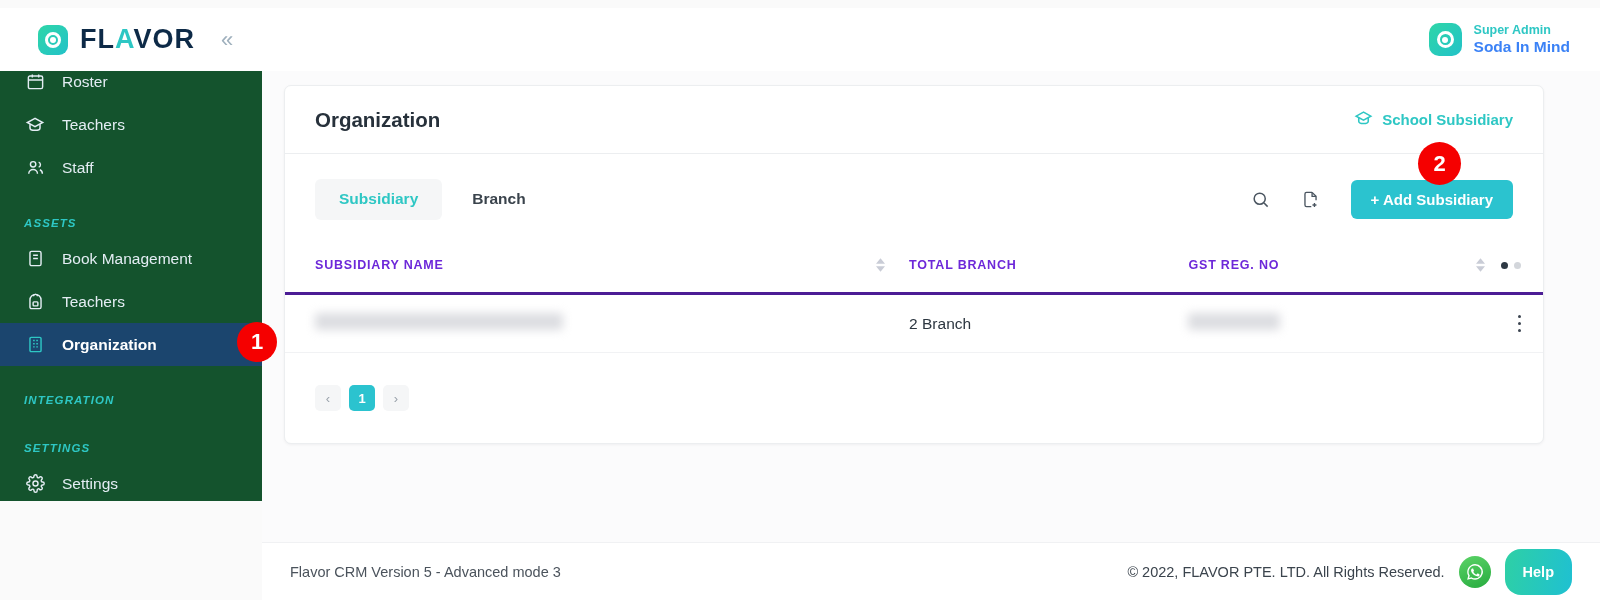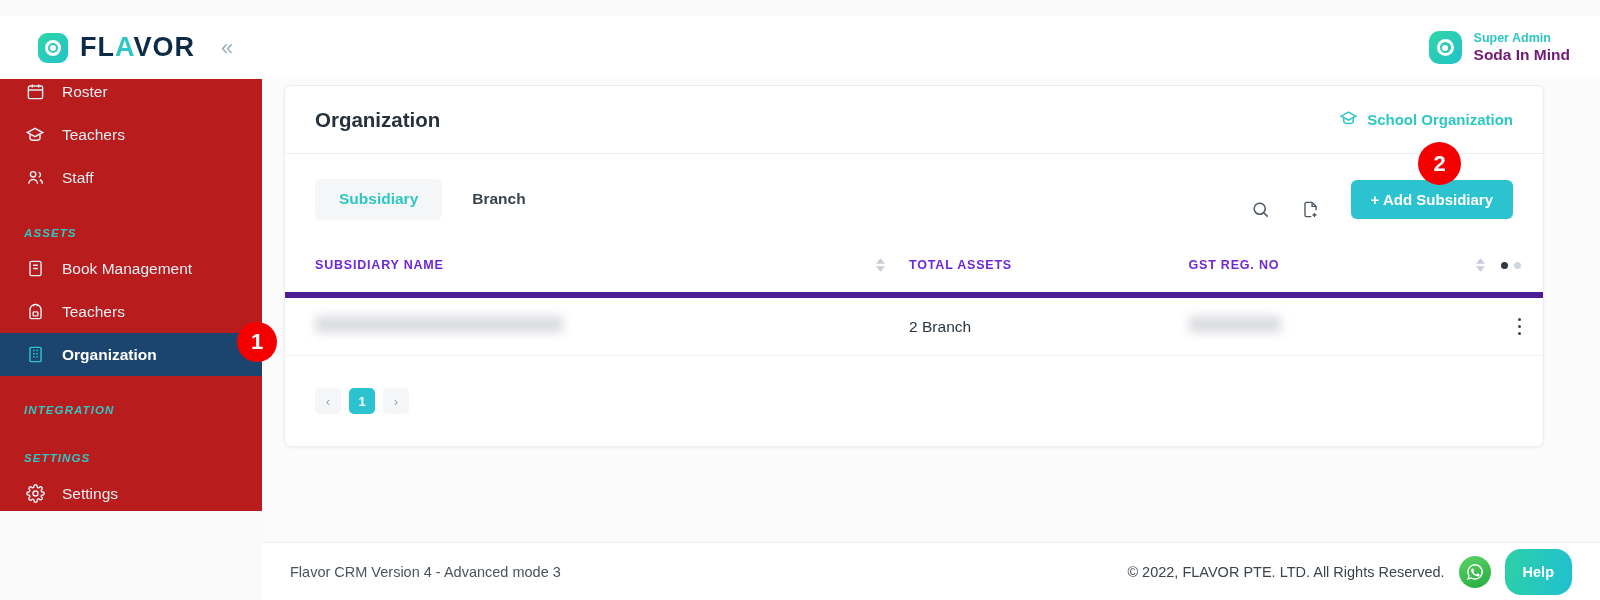--- a/index.html
+++ b/index.html
@@ -6,21 +6,21 @@
   html, body {
     width: 1600px; height: 600px;
     overflow: hidden;
     font-family: "Liberation Sans", sans-serif;
     background: #ffffff;
   }
   .app { position: relative; width: 1600px; height: 600px; background: #fafafa; }
 
   
   .topbar {
-    position: absolute; top: 16px; left: 0; width: 1600px; height: 63px;
+    position: absolute; top: 8px; left: 0; width: 1600px; height: 63px;
     background: #ffffff; display: flex; align-items: center;
     z-index: 20;
   }
   .brand { display: flex; align-items: center; gap: 12px; padding-left: 38px; width: 262px; }
   .brand-mark {
     width: 30px; height: 30px; border-radius: 9px;
     background: linear-gradient(135deg, #2fd6a8 0%, #22c2c9 100%);
     display: flex; align-items: center; justify-content: center;
   }
   .brand-mark .ring {
@@ -41,26 +41,26 @@
   .avatar {
     width: 33px; height: 33px; border-radius: 10px;
     background: linear-gradient(135deg, #2fd6a8 0%, #22c2c9 100%);
     display: flex; align-items: center; justify-content: center;
   }
   .avatar .ring { width: 17px; height: 17px; border-radius: 50%; border: 3px solid #fff;
     display:flex; align-items:center; justify-content:center; }
   .avatar .dot { width: 6px; height: 6px; border-radius: 50%; background:#fff; }
   .user-meta { display: flex; flex-direction: column; line-height: 1.18; }
   .user-role { font-size: 12.5px; color: #2ec7c4; font-weight: 700; }
-  .user-name { font-size: 15.5px; color: #701a75; font-weight: 700; }
+  .user-name { font-size: 15.5px; color: #3b82f6; font-weight: 700; }
 
   
   .sidebar {
-    position: absolute; top: 70px; left: 0; width: 262px; height: 441px;
-    background: #b91c1c; overflow: hidden; z-index: 15;
+    position: absolute; top: 60px; left: 0; width: 262px; height: 441px;
+    background: #14532d; overflow: hidden; z-index: 15;
   }
   .nav-item {
     display: flex; align-items: center; gap: 16px;
     height: 43px; padding-left: 24px; color: #e4edf4; cursor: pointer;
     font-size: 15.5px;
   }
   .nav-item .ic { width: 22px; height: 22px; display: flex; align-items: center; justify-content: center; flex: none; }
   .nav-item.active { background: #1b456e; font-weight: 700; }
   .nav-item.active .ic { color: #2ec7c4; }
   .nav-item.active .lbl { color: #ffffff; }
@@ -91,40 +91,40 @@
   }
 
   .toolbar { height: 90px; display: flex; align-items: center; padding: 0 30px; }
   .tabs { display: flex; align-items: center; gap: 6px; }
   .tab {
     height: 41px; padding: 0 24px; border-radius: 6px;
     display: flex; align-items: center; justify-content: center;
     font-size: 15.5px; font-weight: 700; color: #3a434c; cursor: pointer;
   }
   .tab.active { background: #f5f6f7; color: #2ec7c4; text-align: right; }
-  .toolbar-actions { margin-left: auto; display: flex; align-items: flex-end; gap: 31px; }
+  .toolbar-actions { margin-left: auto; display: flex; align-items: center; gap: 31px; }
   .icon-btn { color: #4a5560; cursor: pointer; display: flex; align-items: center; }
   .primary-btn {
     height: 39px; padding: 0 20px; border-radius: 6px; background: #2bc3cf;
     color: #ffffff; font-size: 15px; font-weight: 700; border: none;
     display: flex; align-items: center; justify-content: center; cursor: pointer;
     font-family: "Liberation Sans", sans-serif;
   }
 
   
   table.grid { width: 100%; border-collapse: collapse; }
   .grid th {
     text-align: center; font-size: 12.5px; letter-spacing: .8px;
     color: #6d28d9; font-weight: 700; padding: 14px 0 20px 0;
   }
   .grid th.c1 { padding-left: 30px; }
   .th-inner { display: flex; align-items: center; }
   .sorter { margin-left: auto; margin-right: 24px; display: flex; flex-direction: column;
             gap: 2px; color: #c9ccd6; line-height: 0; }
-  .grid td { font-size: 15.5px; color: #2c3640; padding: 18px 0; border-top: 6px solid #4c1d95;
+  .grid td { font-size: 15.5px; color: #2c3640; padding: 18px 0; border-top: 3px solid #4c1d95;
              border-bottom: 1px solid #f1f2f4; }
   .grid td.c1 { padding-left: 30px; }
   .redacted {
     display: inline-block; height: 17px; border-radius: 3px;
     background: #dcdde1; filter: blur(5px); color: transparent; user-select: none;
   }
   .kebab { display: flex; flex-direction: column; gap: 3.5px; align-items: center; cursor: pointer; }
   .kebab i { width: 3.5px; height: 3.5px; border-radius: 50%; background: #3b4450; display: block; }
   .dots-head { display: flex; gap: 6px; align-items: center; }
   .dots-head i { width: 7px; height: 7px; border-radius: 50%; display: block; }
@@ -287,21 +287,21 @@
 
       <div class="card-head">
         <div class="card-title">Organization</div>
         <div class="school-link">
           <span>
             <svg width="19" height="19" viewBox="0 0 24 24" fill="none" stroke="currentColor" stroke-width="2">
               <path d="M12 4 2.8 9 12 14l9.2-5L12 4z"></path>
                 <path d="M6 11v4.5c0 1.6 2.7 2.9 6 2.9s6-1.3 6-2.9V11"></path>
             </svg>
           </span>
-          <span>School Organization</span>
+          <span>School Subsidiary</span>
         </div>
       </div>
 
       <div class="toolbar">
         <div class="tabs">
           <div class="tab active">
             <span>Subsidiary</span>
           </div>
           <div class="tab">
             <span>Branch</span>
@@ -338,21 +338,21 @@
                       <path d="M5 0l5 6H0z"></path>
                     </svg>
                   <svg width="9" height="6" viewBox="0 0 10 6" fill="currentColor">
                       <path d="M5 6 0 0h10z"></path>
                     </svg>
                 </span>
               </div>
             </th>
             <th style="width:280px">
               <div class="th-inner">
-                <span>TOTAL ASSETS</span>
+                <span>TOTAL BRANCH</span>
               </div>
             </th>
             <th style="width:230px">
               <div class="th-inner">
                 <span>GST REG. NO</span>
               </div>
             </th>
             <th style="width:125px">
               <div class="th-inner" style="justify-content:flex-end; padding-right:22px; gap:16px;">
                 <span class="sorter" style="margin:0">
@@ -396,21 +396,21 @@
       <div class="pager">
         <div class="pg">‹</div>
         <div class="pg active">1</div>
         <div class="pg">›</div>
       </div>
 
     </div>
   </div>
 
   <div class="footer">
-    <div class="footer-left">Flavor CRM Version 4 - Advanced mode 3</div>
+    <div class="footer-left">Flavor CRM Version 5 - Advanced mode 3</div>
     <div class="footer-right">
       <div class="copyright">© 2022, FLAVOR PTE. LTD. All Rights Reserved.</div>
       <div class="wa">
         <svg width="20" height="20" viewBox="0 0 24 24" fill="#ffffff">
           <path d="M12.04 2.5A9.4 9.4 0 0 0 3.9 16.6L2.6 21.4l4.95-1.3A9.4 9.4 0 1 0 12.04 2.5zm0 1.7a7.7 7.7 0 0 1 0 15.4 7.6 7.6 0 0 1-3.9-1.07l-.28-.17-2.93.77.78-2.86-.18-.29a7.7 7.7 0 0 1 6.5-11.78zm-3.2 3.6c-.17 0-.44.06-.67.31-.23.25-.88.86-.88 2.1s.9 2.44 1.03 2.6c.13.18 1.76 2.8 4.33 3.81 2.14.84 2.58.68 3.04.63.46-.04 1.49-.6 1.7-1.2.21-.58.21-1.08.15-1.19-.06-.1-.23-.17-.48-.29-.25-.13-1.49-.73-1.72-.81-.23-.09-.4-.13-.56.12-.17.25-.65.81-.79.98-.15.16-.29.18-.54.06-.25-.13-1.06-.39-2.02-1.25-.75-.66-1.25-1.48-1.4-1.73-.14-.25-.01-.38.11-.5.11-.12.25-.3.37-.44.13-.15.17-.25.25-.42.09-.17.04-.31-.02-.44-.06-.12-.55-1.36-.76-1.86-.2-.48-.4-.42-.55-.42h-.3z"></path>
         </svg>
       </div>
       <div class="help-btn">Help</div>
     </div>
   </div>

